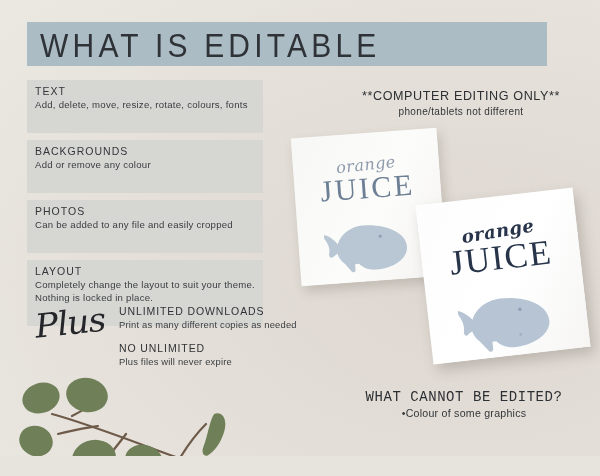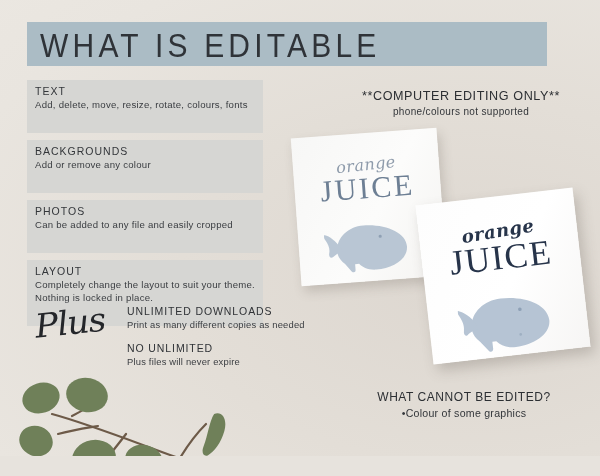--- a/index.html
+++ b/index.html
@@ -90,21 +90,21 @@
     font-style: italic;
     font-size: 33px;
     font-weight: 400;
     color: #24262a;
     letter-spacing: -1px;
     transform: rotate(-6deg) scaleX(1.05);
     transform-origin: left top;
   }
   .plus-items {
     position: absolute;
-    left: 100px;
+    left: 92px;
     top: 0px;
     width: 200px;
   }
   .plus-item { margin-bottom: 11px; }
   .plus-title {
     font-size: 10.5px;
     letter-spacing: 0.9px;
     color: #2f3236;
     line-height: 13px;
     white-space: nowrap;
@@ -142,25 +142,26 @@
 
   
   .note-bottom-right {
     position: absolute;
     right: 16px;
     top: 389px;
     width: 240px;
     text-align: center;
   }
   .cannot-title {
-    font-size: 12px;
+    font-size: 14px;
     letter-spacing: 0.55px;
     color: #2c2f33;
     line-height: 17px;
     white-space: nowrap;
+    font-family: Liberation Mono, monospace;
   }
   .cannot-item {
     font-size: 10.6px;
     letter-spacing: 0.25px;
     color: #33363a;
     line-height: 15px;
     white-space: nowrap;
   }
 
   
@@ -294,21 +295,21 @@
       </div>
       <div class="plus-item">
         <div class="plus-title">NO UNLIMITED</div>
         <div class="plus-desc">Plus files will never expire</div>
       </div>
     </div>
   </div>
 
   <div class="note-top-right">
     <div class="note-strong">**COMPUTER EDITING ONLY**</div>
-    <div class="note-sub">phone/colours not supported</div>
+    <div class="note-sub">phone/tablets not different</div>
   </div>
 
   <div class="note-bottom-right">
     <div class="cannot-title">WHAT CANNOT BE EDITED?</div>
     <div class="cannot-item">•Colour of some graphics</div>
   </div>
 
   <div class="card card-1">
     <div class="card-inner">
       <div class="orange-script c1-orange">orange</div>

